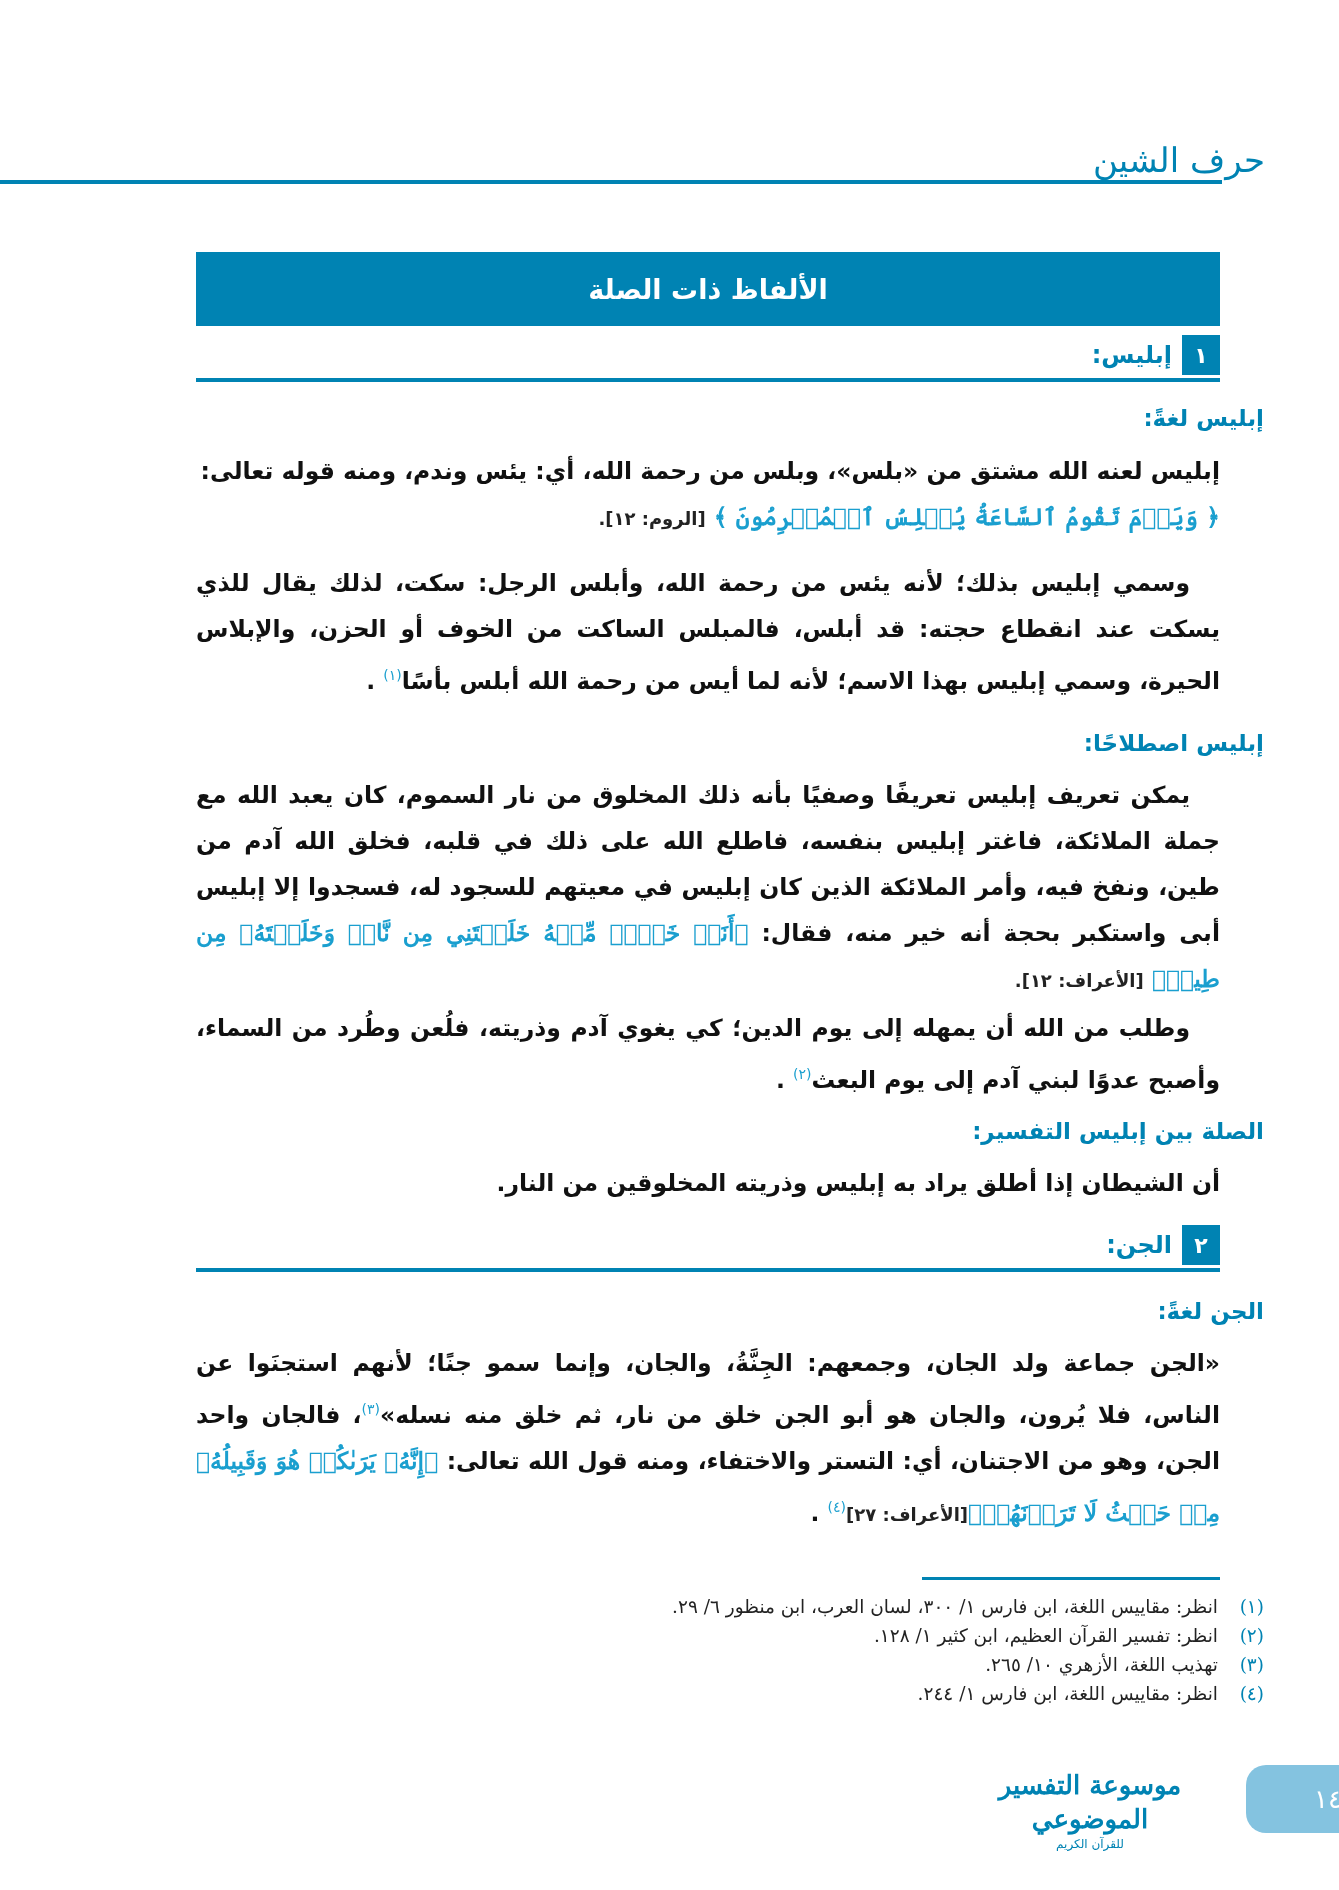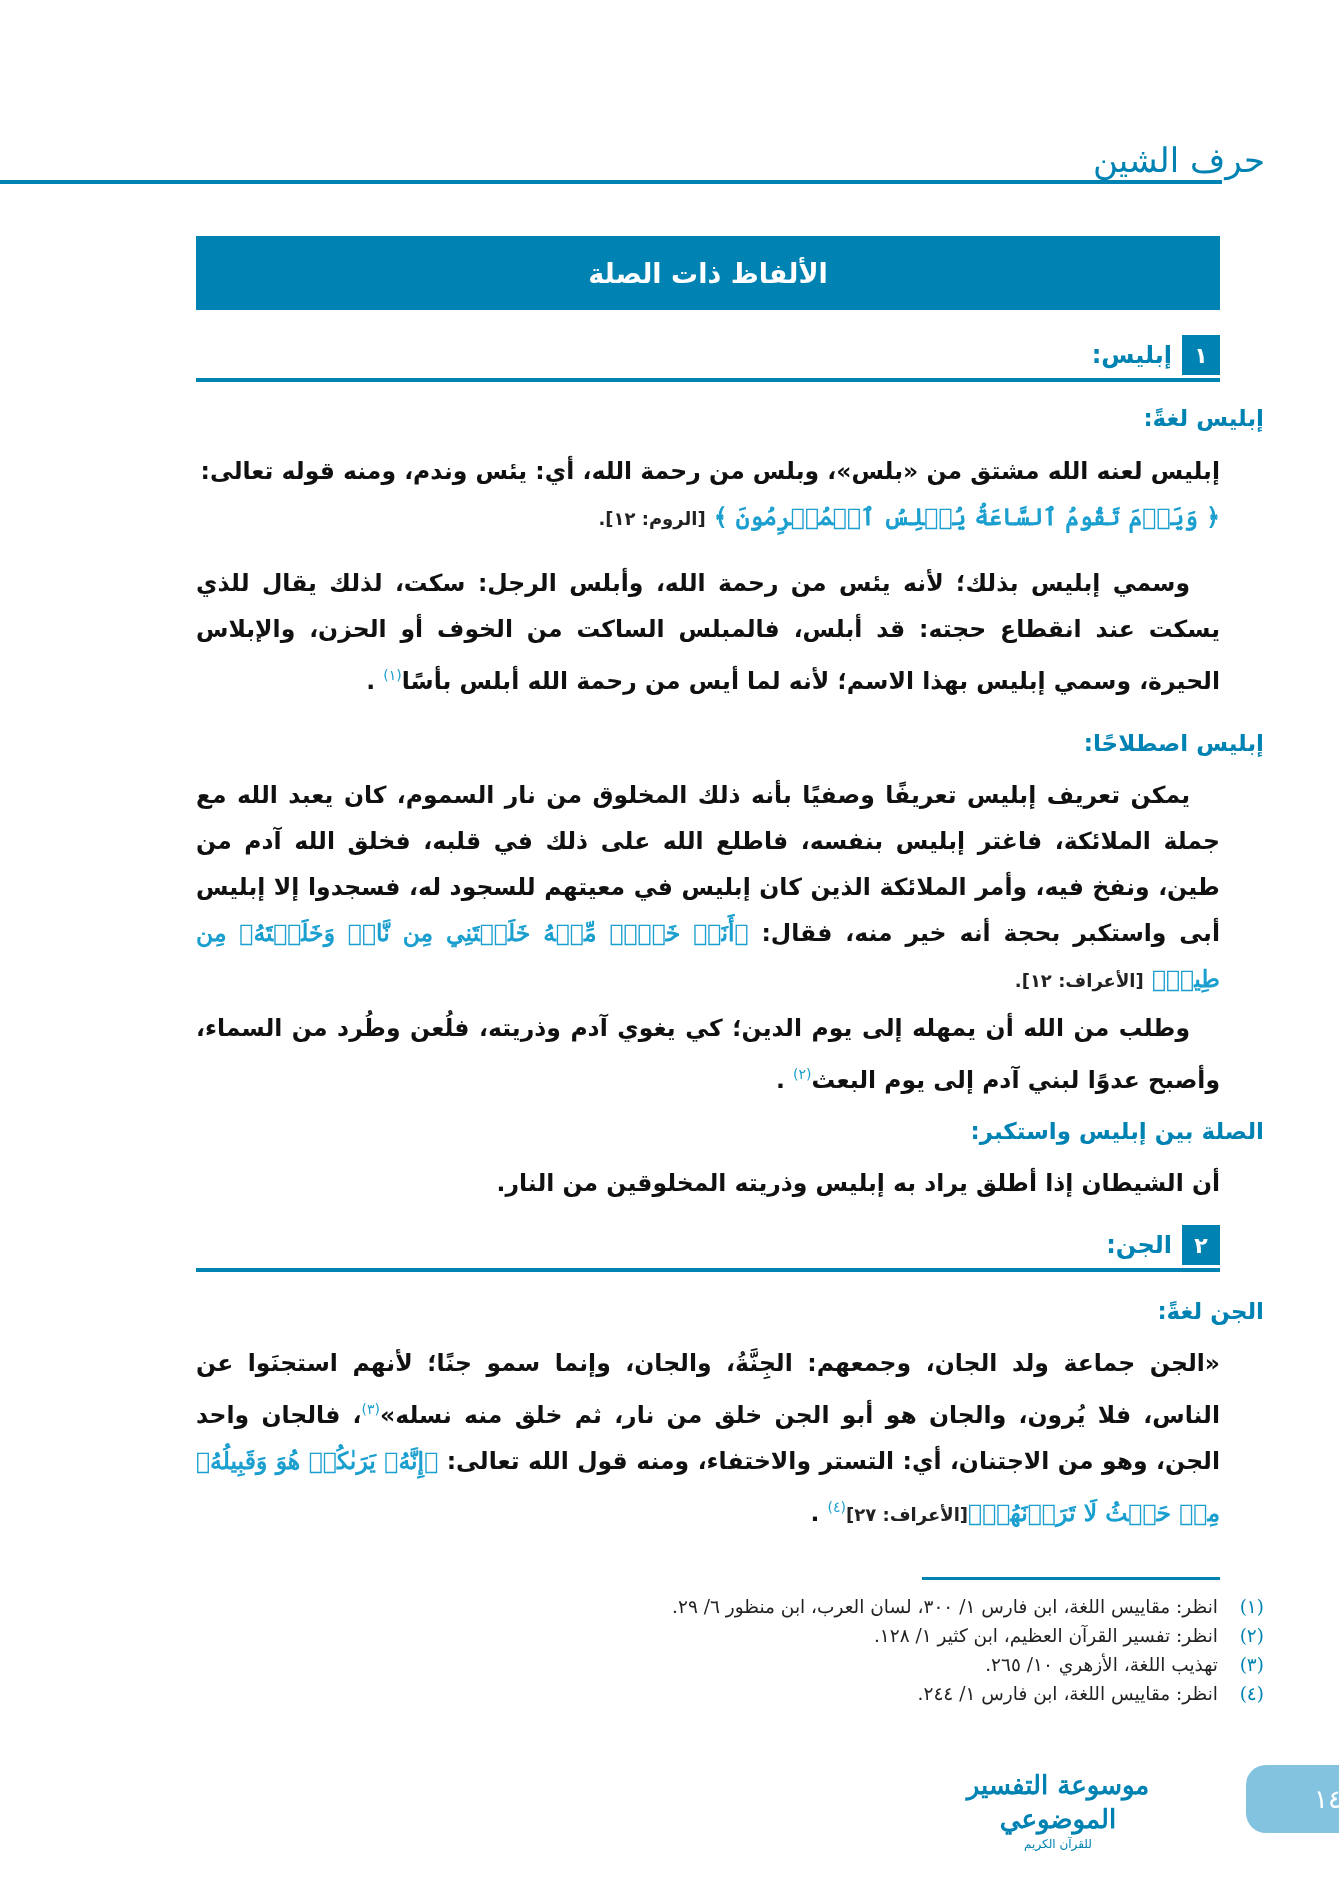--- a/index.html
+++ b/index.html
@@ -36,21 +36,21 @@
       width: 1222px;
       top: 180px;
       height: 4px;
       background: #0083b3;
     }
     
     .banner {
       position: absolute;
       left: 196px;
       width: 1024px;
-      top: 236px;
+      top: 252px;
       height: 74px;
       background: #0083b3;
       color: #fff;
       display: flex;
       align-items: center;
       justify-content: center;
       font-size: 27px;
       font-weight: bold;
       direction: rtl;
     }
@@ -158,21 +158,21 @@
       font-size: 26px;
       display: flex;
       align-items: center;
       justify-content: flex-start;
       padding-left: 28px;
       box-sizing: border-box;
       direction: rtl;
     }
     .logo {
       position: absolute;
-      left: 928px;
+      left: 960px;
       top: 1768px;
       width: 260px;
       text-align: center;
       direction: rtl;
       color: #0083b3;
       font-family: "DejaVu Serif", serif;
     }
     .logo .logo-main { font-size: 26px; font-weight: bold; line-height: 34px; }
     .logo .logo-sub { font-size: 12px; line-height: 16px; }
   </style>
@@ -211,21 +211,21 @@
   <div class="para" style="top:772px;">
     <span class="indent"></span><span>يمكن تعريف إبليس تعريفًا وصفيًا بأنه ذلك المخلوق من نار السموم، كان يعبد الله مع جملة الملائكة، فاغتر إبليس بنفسه، فاطلع الله على ذلك في قلبه، فخلق الله آدم من طين، ونفخ فيه، وأمر الملائكة الذين كان إبليس في معيتهم للسجود له، فسجدوا إلا إبليس أبى واستكبر بحجة أنه خير منه، فقال: </span>
     <span class="quran">﴿أَنَا۠ خَيۡرٞ مِّنۡهُ خَلَقۡتَنِي مِن نَّارٖ وَخَلَقۡتَهُۥ مِن طِينٖ﴾</span>
     <span class="ref">[الأعراف: ١٢].</span>
   </div>
 
   <div class="para" style="top:1005px;">
     <span class="indent"></span><span>وطلب من الله أن يمهله إلى يوم الدين؛ كي يغوي آدم وذريته، فلُعن وطُرد من السماء، وأصبح عدوًا لبني آدم إلى يوم البعث</span><span class="fn-mark">(٢)</span><span> .</span>
   </div>
 
-  <div class="subheading" style="top:1118px;">الصلة بين إبليس واستكبر:</div>
+  <div class="subheading" style="top:1118px;">الصلة بين إبليس التفسير:</div>
 
   <div class="para" style="top:1160px;">
     <span>أن الشيطان إذا أطلق يراد به إبليس وذريته المخلوقين من النار.</span>
   </div>
 
   <div class="term-heading" style="top:1225px;">
     <div class="term-num">٢</div>
     <div class="term-label">الجن:</div>
   </div>
   <div class="term-rule" style="top:1268px;"></div>

